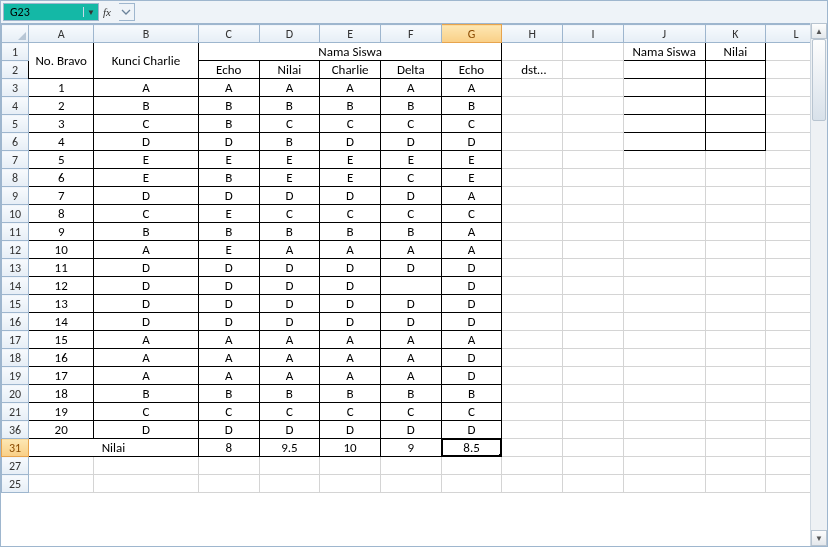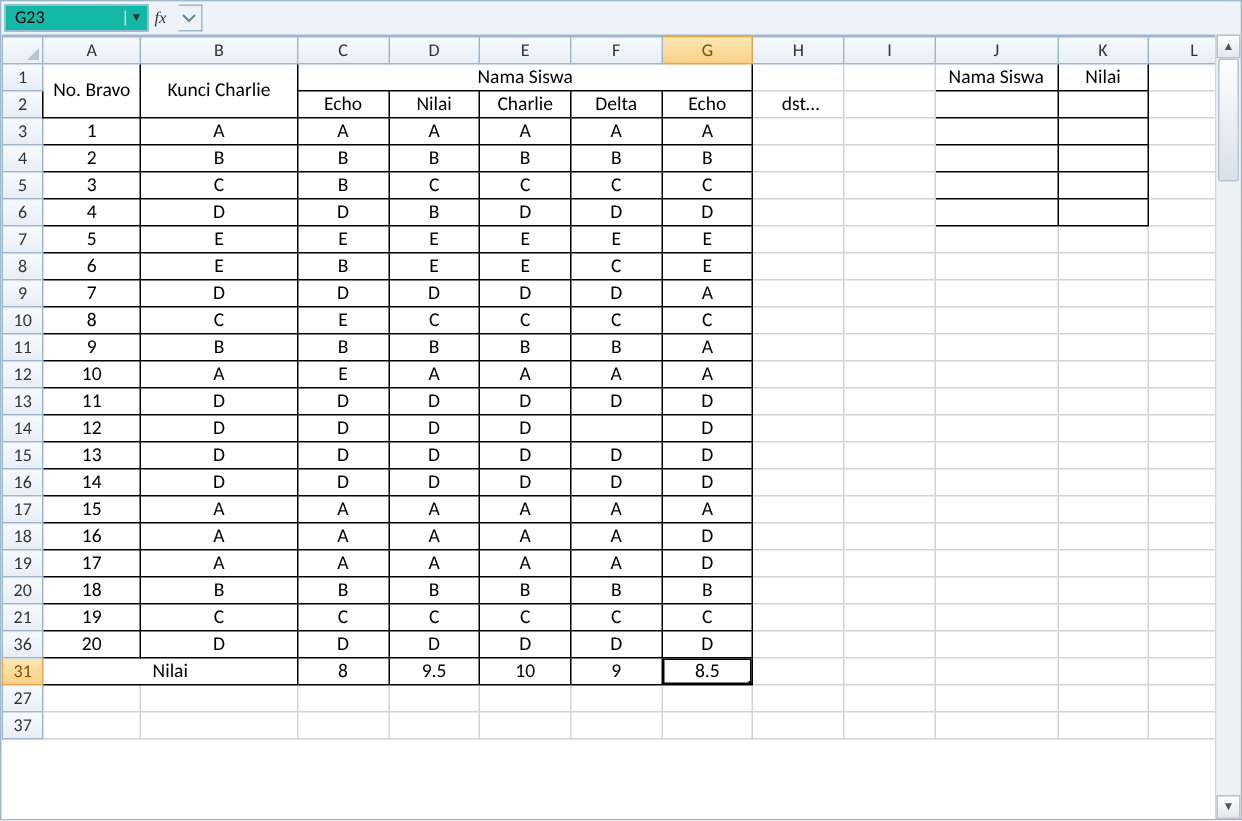--- a/index.html
+++ b/index.html
@@ -622,21 +622,21 @@
             <td></td>
             <td></td>
             <td></td>
             <td></td>
             <td></td>
             <td></td>
             <td></td>
             <td></td>
           </tr>
           <tr>
-            <th class="rowhdr">37</th>
+            <th class="rowhdr">25</th>
             <td></td>
             <td></td>
             <td></td>
             <td></td>
             <td></td>
             <td></td>
             <td></td>
             <td></td>
             <td></td>
             <td></td>

